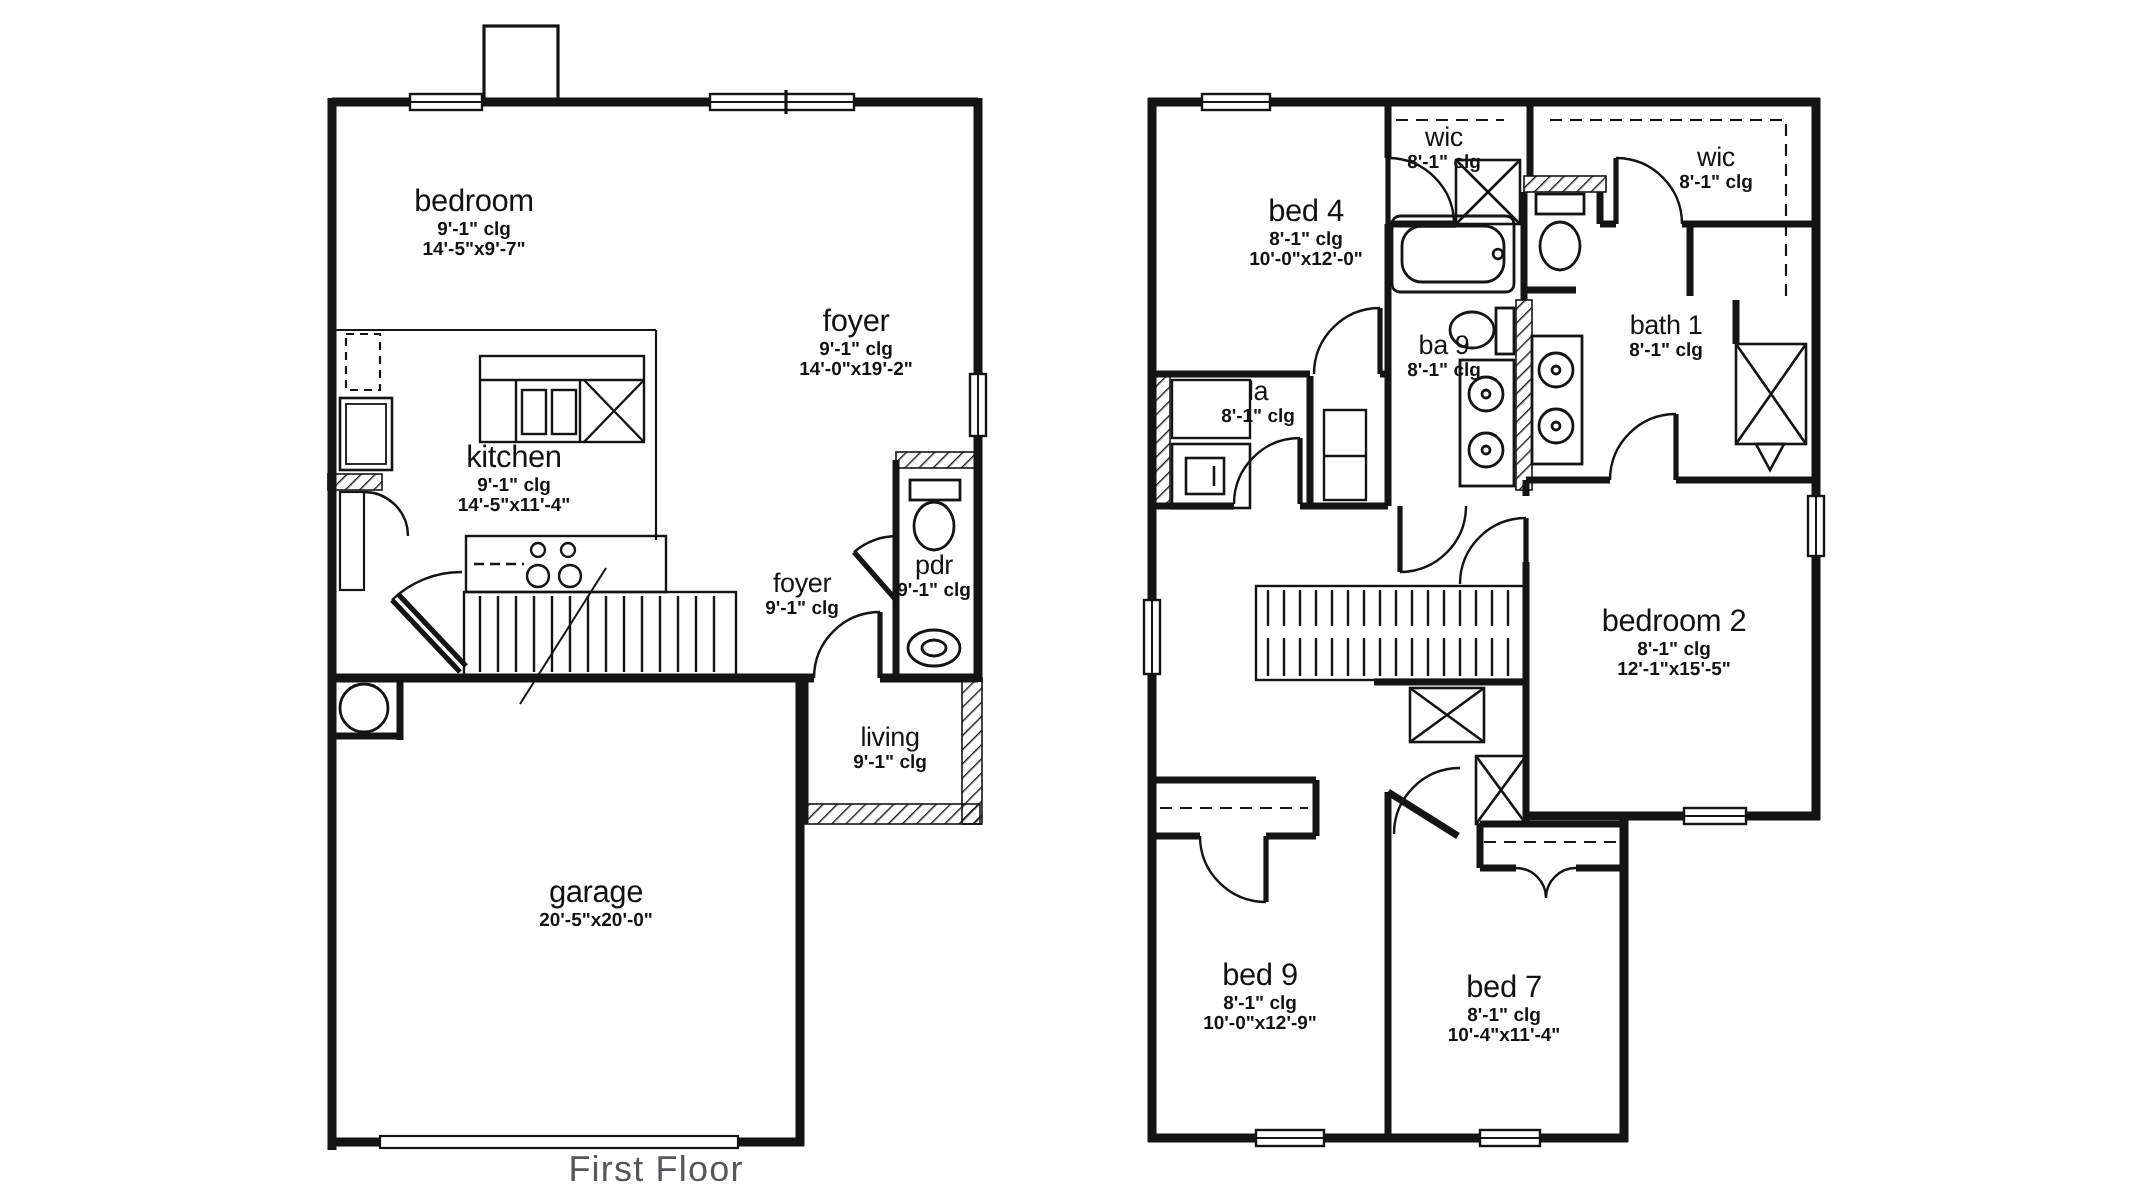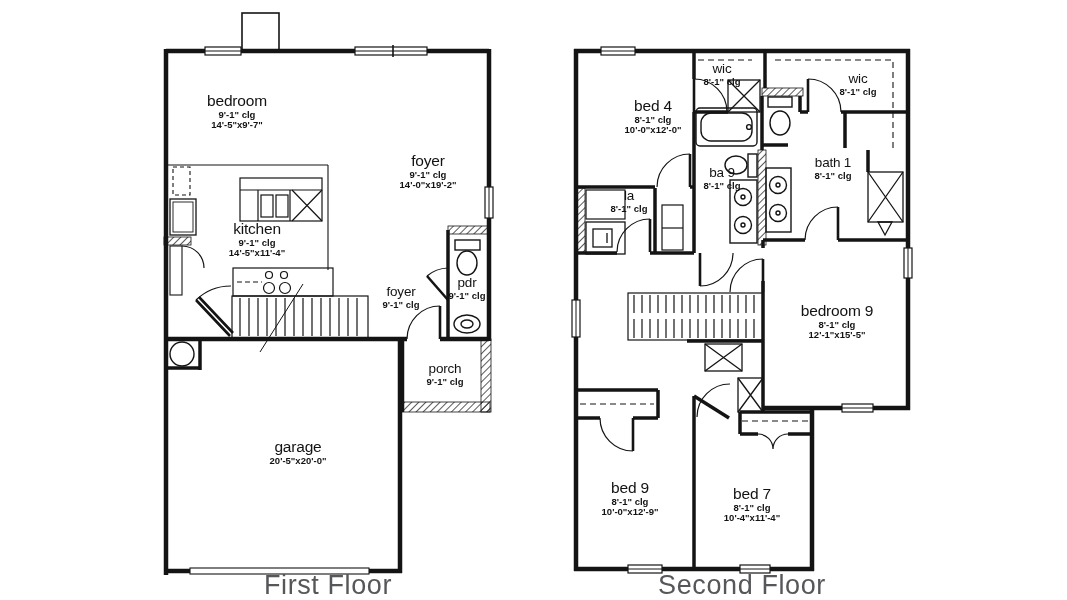--- a/index.html
+++ b/index.html
@@ -6,21 +6,21 @@
   #stage{position:relative;width:1067px;height:600px;background:#ffffff;overflow:hidden;
          font-family:"Liberation Sans", sans-serif;}
   #plan-svg{position:absolute;left:0;top:0;}
   .room-label{position:absolute;transform:translate(-50%,-50%);text-align:center;
               color:#121212;line-height:1.02;white-space:nowrap;}
   .room-name{font-size:15.5px;letter-spacing:-0.2px;display:block;}
   .room-label.sm .room-name{font-size:13.5px;}
   .room-clg{font-size:9.5px;font-weight:bold;display:block;margin-top:1px;}
   .room-dims{font-size:9.5px;font-weight:bold;display:block;margin-top:1px;}
   .floor-caption{position:absolute;transform:translate(-50%,-50%);
-                 font-size:27px;color:#56575b;letter-spacing:0.6px;}
+                 font-size:18px;color:#56575b;letter-spacing:0.6px;}
 </style>
 </head>
 <body>
 
 <div id="stage">
 
 <svg id="plan-svg" width="1067" height="600" viewBox="0 0 1067 600">
   <defs>
     <pattern id="hatch" width="5" height="5" patternUnits="userSpaceOnUse" patternTransform="rotate(45)">
       <line x1="0" y1="0" x2="0" y2="5" stroke="#141414" stroke-width="1.4"></line>
@@ -312,21 +312,21 @@
 </div>
 <div class="room-label sm" style="left:401px;top:297px">
   <span class="room-name">foyer</span>
   <span class="room-clg">9'-1" clg</span>
 </div>
 <div class="room-label sm" style="left:467px;top:288px">
   <span class="room-name">pdr</span>
   <span class="room-clg">9'-1" clg</span>
 </div>
 <div class="room-label sm" style="left:445px;top:374px">
-  <span class="room-name">porch</span>
+  <span class="room-name">living</span>
   <span class="room-clg">9'-1" clg</span>
 </div>
 <div class="room-label" style="left:298px;top:452px">
   <span class="room-name">garage</span>
   <span class="room-dims">20'-5"x20'-0"</span>
 </div>
 
 <div class="room-label" style="left:653px;top:117px">
   <span class="room-name">bed 4</span>
   <span class="room-clg">8'-1" clg</span>
@@ -346,31 +346,30 @@
 </div>
 <div class="room-label sm" style="left:833px;top:168px">
   <span class="room-name">bath 1</span>
   <span class="room-clg">8'-1" clg</span>
 </div>
 <div class="room-label sm" style="left:629px;top:201px">
   <span class="room-name">la</span>
   <span class="room-clg">8'-1" clg</span>
 </div>
 <div class="room-label" style="left:837px;top:322px">
-  <span class="room-name">bedroom 9</span>
+  <span class="room-name">bedroom 2</span>
   <span class="room-clg">8'-1" clg</span>
   <span class="room-dims">12'-1"x15'-5"</span>
 </div>
 <div class="room-label" style="left:630px;top:499px">
   <span class="room-name">bed 9</span>
   <span class="room-clg">8'-1" clg</span>
   <span class="room-dims">10'-0"x12'-9"</span>
 </div>
 <div class="room-label" style="left:752px;top:505px">
   <span class="room-name">bed 7</span>
   <span class="room-clg">8'-1" clg</span>
   <span class="room-dims">10'-4"x11'-4"</span>
 </div>
 
 <div class="floor-caption" style="left:328px;top:585px">First Floor</div>
-<div class="floor-caption" style="left:742px;top:585px">Second Floor</div>
 
 </div>
 
 </body></html>

